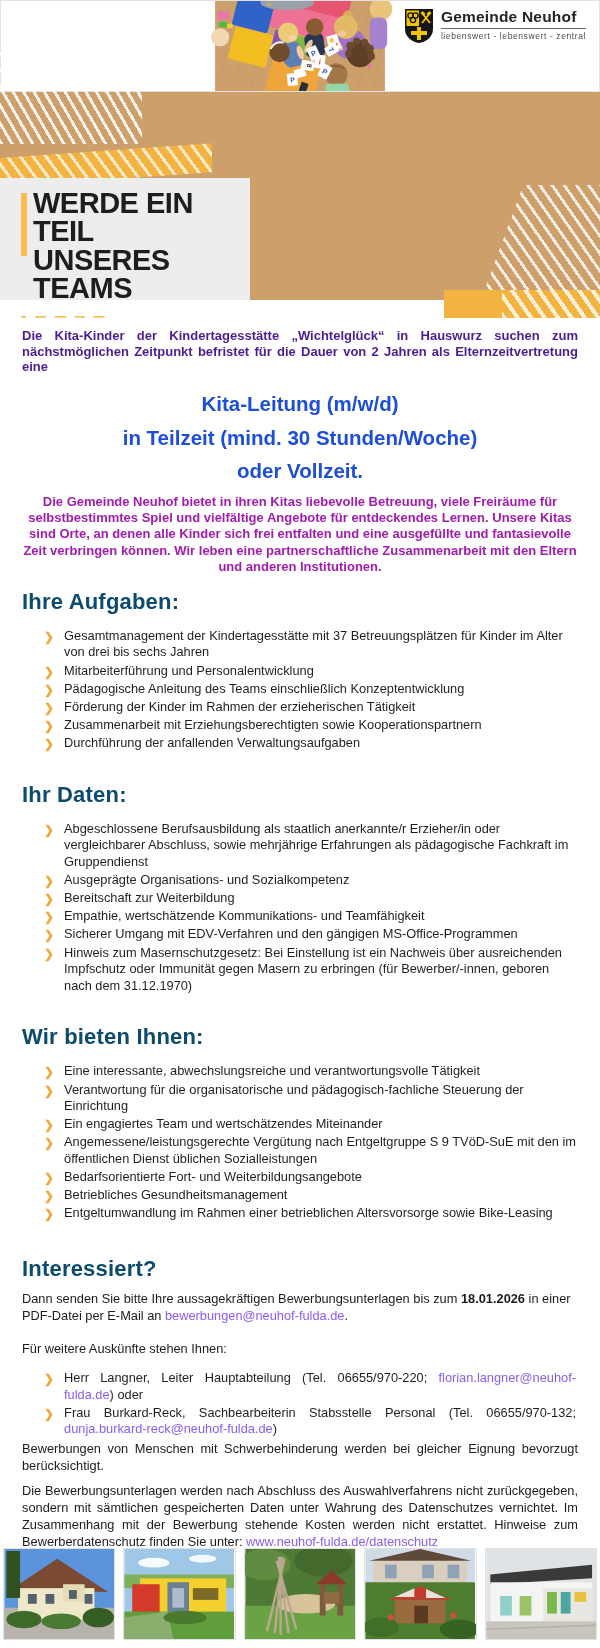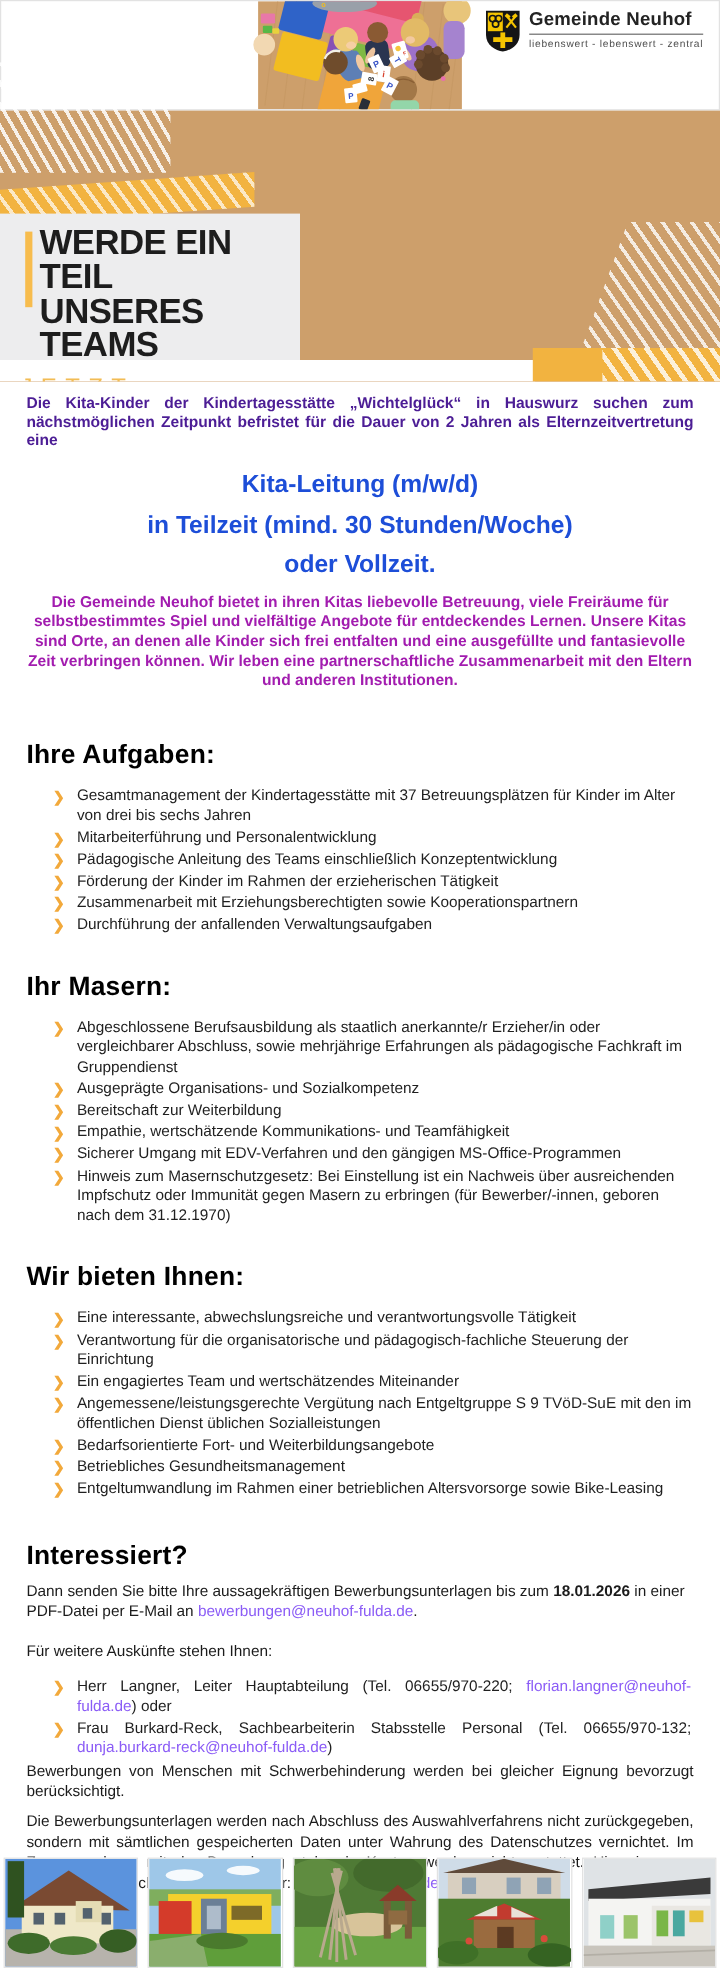--- a/index.html
+++ b/index.html
@@ -34,21 +34,21 @@
   .cta{margin:9px 0 0 17px;font-size:20px;font-weight:400;letter-spacing:7px;color:#f2bc55;}
 
   
   main{display:block;padding:0 22px;}
   .intro{margin:10px 0 0;font-size:13px;font-weight:700;color:#4c1d95;
       text-align:justify;line-height:1.2;}
   .position{margin:12px 0 0;text-align:center;font-size:20.5px;font-weight:700;
       color:#1d4ed8;line-height:1.65;}
   .about{margin:6px 0 0;font-size:13px;font-weight:700;color:#a21caf;
       text-align:center;line-height:1.24;}
-  h2{margin:41px 0 0;font-size:22px;font-weight:800;color:#000000;letter-spacing:.2px;}
+  h2{margin:14px 0 0;font-size:22px;font-weight:800;color:#0c4a6e;letter-spacing:.2px;}
   h2.mt{margin-top:30px;}
   h2.mt2{margin-top:34px;}
   ul.blist{list-style:none;margin:13px 0 0;padding:0 2px 0 22px;}
   ul.blist li{display:flex;gap:10px;margin:0 0 1.5px;font-size:12.8px;color:#1f1f1f;line-height:1.3;}
   .bullet{flex:0 0 auto;}
   .bullet::before{content:"❯";color:#f2a93b;font-weight:700;font-size:12px;position:relative;top:1px;}
   .li-text{flex:1;}
   .body{margin:8px 0 0;font-size:12.8px;color:#1b1b1b;line-height:1.33;}
   .contacts-intro{margin-top:16px;}
   .contact-list .li-text{text-align:justify;}
@@ -246,21 +246,21 @@
           </li>
 
           <li>
             <span class="bullet"></span>
             <span class="li-text">Durchführung der anfallenden Verwaltungsaufgaben</span>
           </li>
         </ul>
     </section>
 
     <section>
-      <h2 class="mt">Ihr Masern:</h2>
+      <h2 class="mt">Ihr Daten:</h2>
       <ul class="blist">
 
           <li>
             <span class="bullet"></span>
             <span class="li-text">Abgeschlossene Berufsausbildung als staatlich anerkannte/r Erzieher/in oder vergleichbarer Abschluss, sowie mehrjährige Erfahrungen als pädagogische Fachkraft im Gruppendienst</span>
           </li>
 
           <li>
             <span class="bullet"></span>
             <span class="li-text">Ausgeprägte Organisations- und Sozialkompetenz</span>

